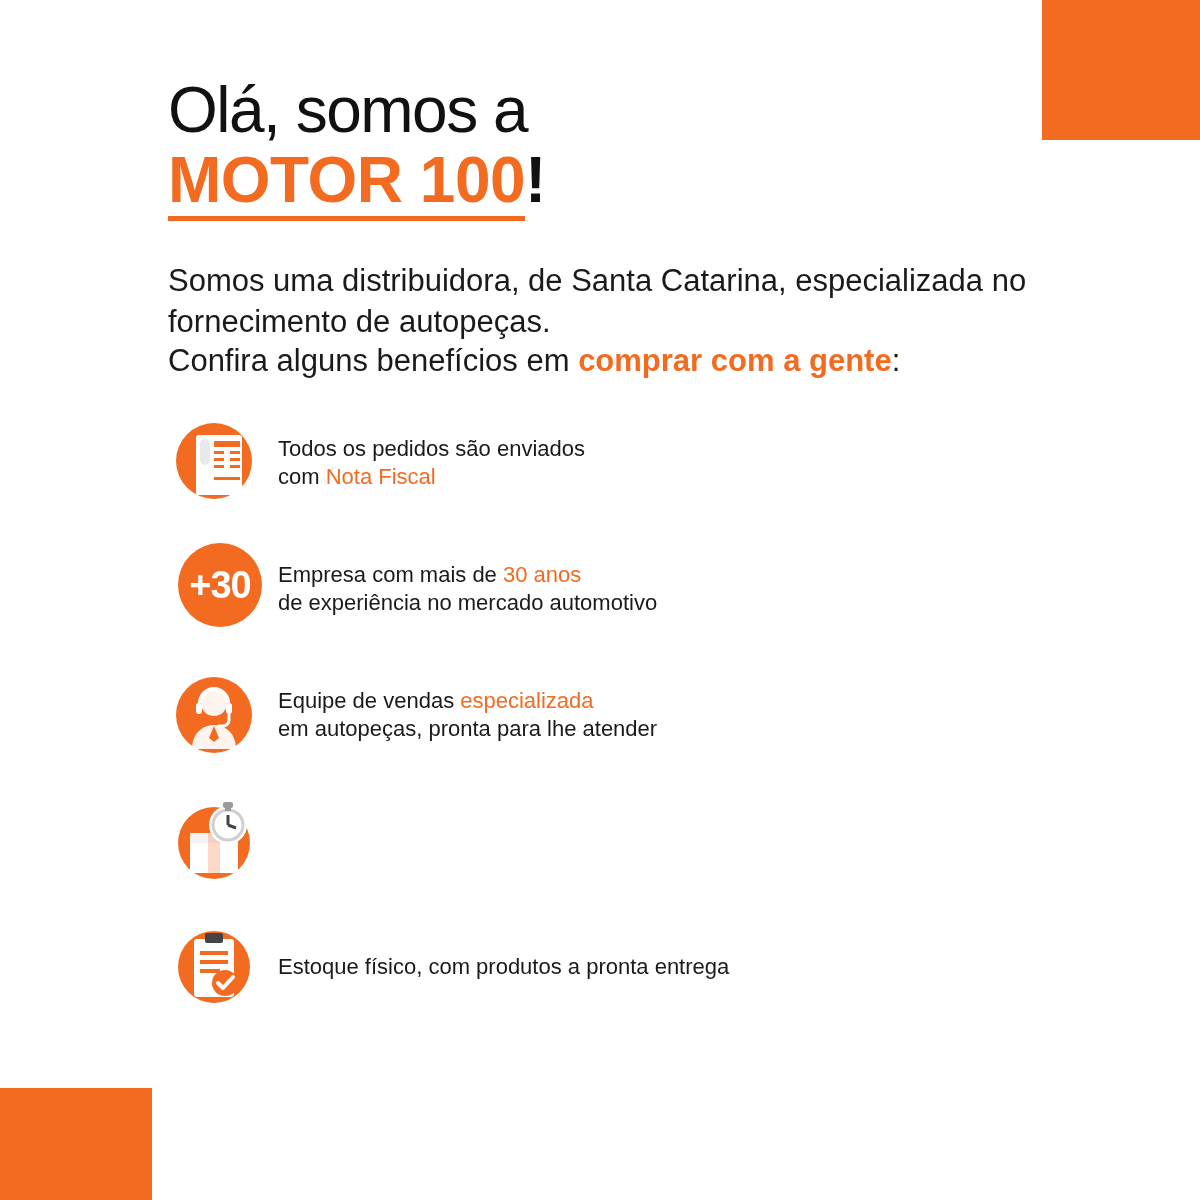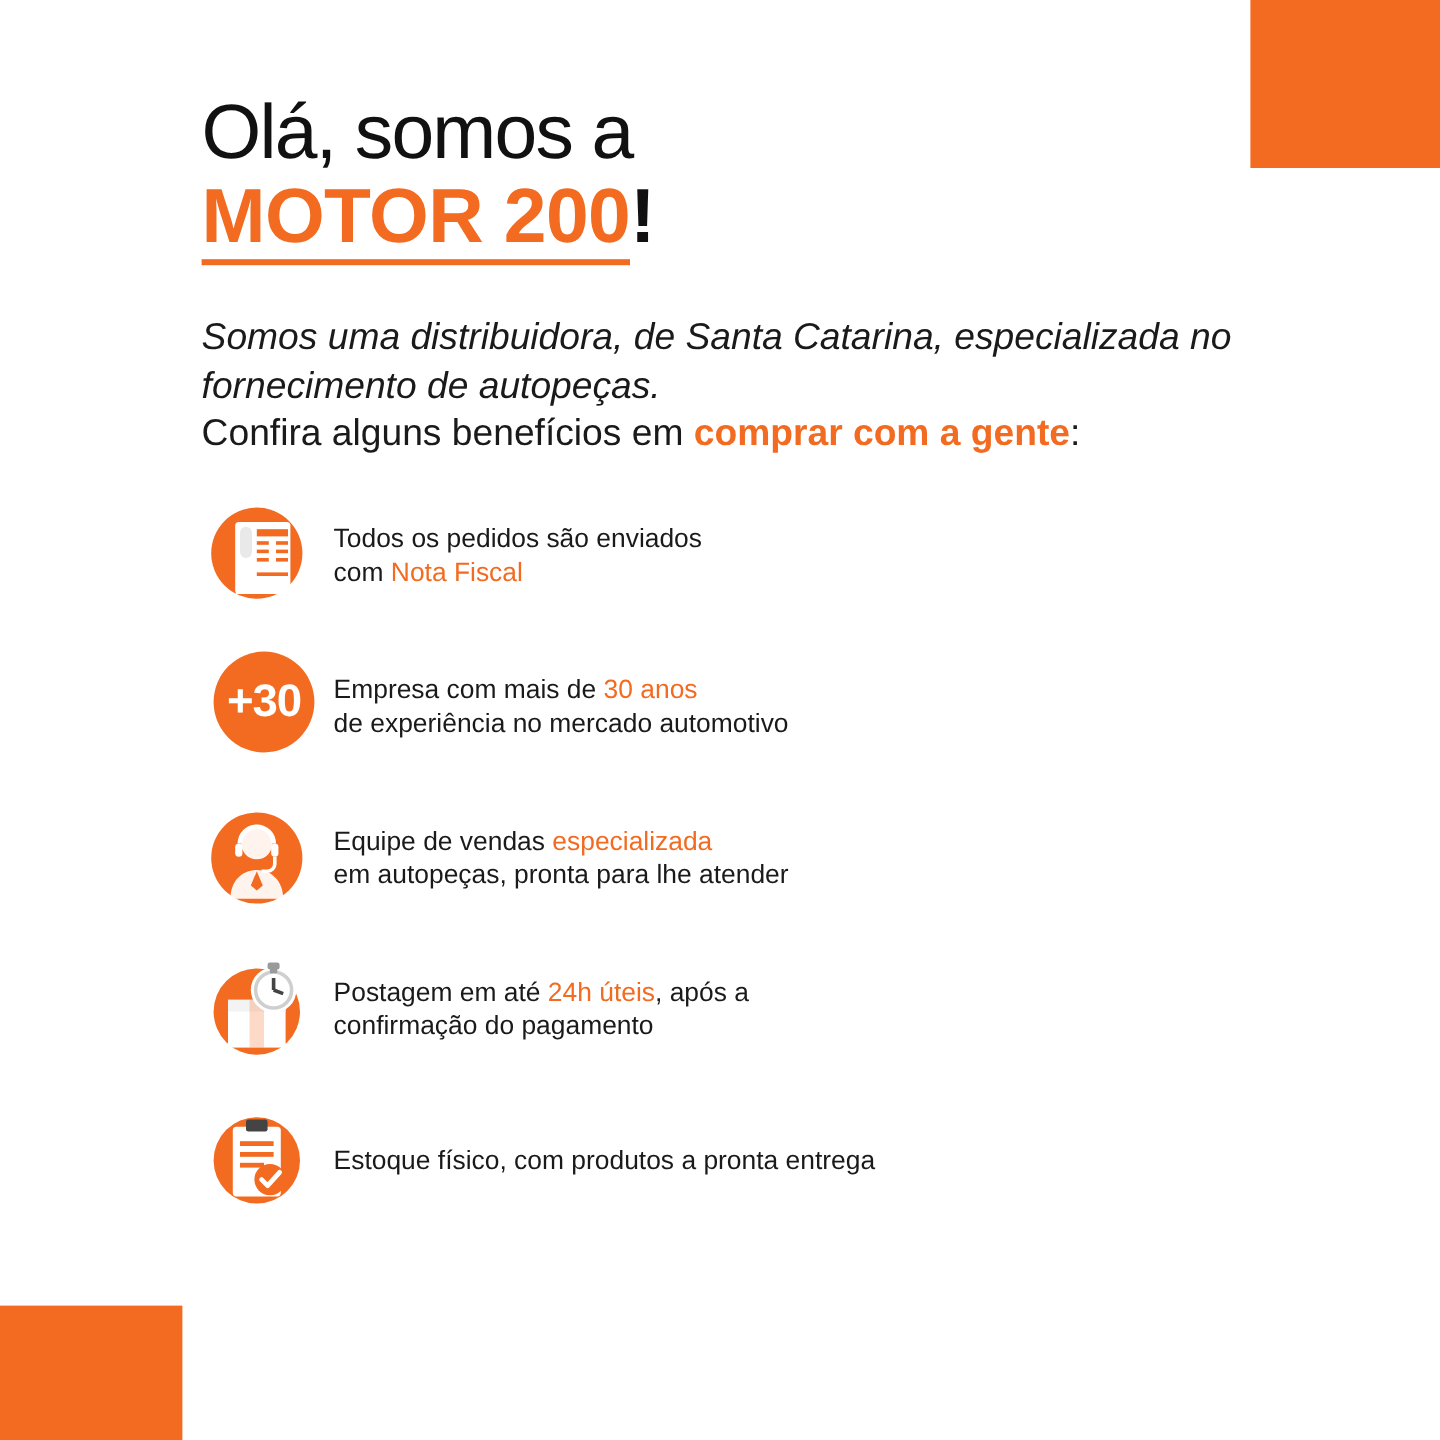--- a/index.html
+++ b/index.html
@@ -56,21 +56,20 @@
     padding-bottom: 2px;
     display: inline-block;
   }
 
   .intro {
     margin-top: 40px;
     font-size: 31px;
     line-height: 1.32;
     color: #1a1a1a;
     font-weight: 400;
-    font-style: italic;
   }
 
   .benefits-lead {
     font-size: 31px;
     color: #1a1a1a;
   }
   .benefits-lead .hl {
     color: #F26B21;
     font-weight: 700;
   }
@@ -121,21 +120,21 @@
 
   <div class="square-tr"></div>
   <div class="square-bl"></div>
 
   <div class="content">
 
     <h1 class="headline">
       <span>Olá, somos a</span>
     </h1>
     <div class="brand-line">
-      <span class="brand">MOTOR 200</span><span>!</span>
+      <span class="brand">MOTOR 100</span><span>!</span>
     </div>
 
     <p class="intro">Somos uma distribuidora, de Santa Catarina, especializada no fornecimento de autopeças.</p>
 
     <p class="benefits-lead">
       <span>Confira alguns benefícios em </span><span class="hl">comprar com a gente</span><span>:</span>
     </p>
 
     <ul class="benefits">
 
@@ -199,24 +198,20 @@
             <rect x="18" y="38" width="48" height="10" fill="#f3f3f3"></rect>
             <rect x="36" y="38" width="12" height="40" fill="#F26B21" opacity="0.25"></rect>
             <circle cx="56" cy="30" r="19" fill="#ffffff"></circle>
             <circle cx="56" cy="30" r="15" fill="none" stroke="#cfcfcf" stroke-width="3"></circle>
             <rect x="51" y="7" width="10" height="6" rx="2" fill="#9a9a9a"></rect>
             <rect x="53" y="12" width="6" height="4" fill="#9a9a9a"></rect>
             <line x1="56" y1="30" x2="56" y2="20" stroke="#444444" stroke-width="3"></line>
             <line x1="56" y1="30" x2="64" y2="33" stroke="#444444" stroke-width="3"></line>
           </svg>
         </span>
-        <span class="benefit-text">
-          <span>Postagem em até </span><span class="hl">24h úteis</span><span>, após a</span><br>
-          <span>confirmação do pagamento</span>
-        </span>
       </li>
 
       <li class="benefit">
         <span class="icon-wrap">
           <svg width="96" height="92" viewBox="0 0 96 92">
             <circle cx="42" cy="46" r="36" fill="#F26B21"></circle>
             <rect x="22" y="18" width="40" height="58" rx="3" fill="#ffffff"></rect>
             <rect x="33" y="12" width="18" height="10" rx="2" fill="#444444"></rect>
             <rect x="28" y="30" width="28" height="4" fill="#F26B21"></rect>
             <rect x="28" y="39" width="28" height="4" fill="#F26B21"></rect>

